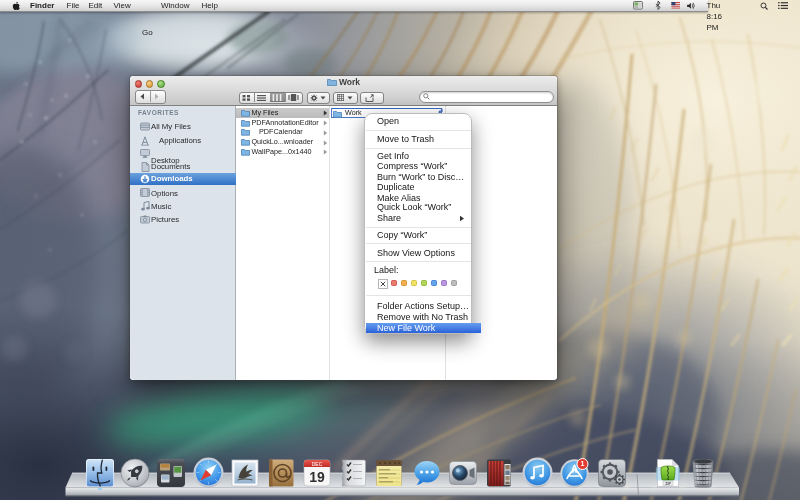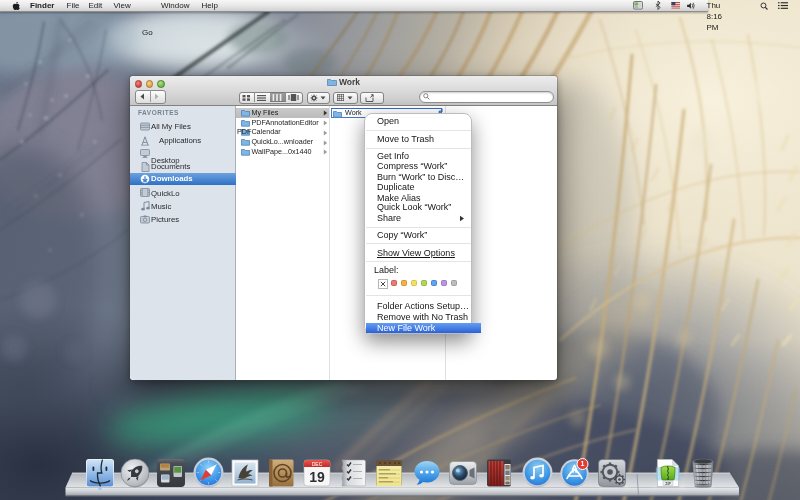--- a/index.html
+++ b/index.html
@@ -327,21 +327,21 @@
     <div class="srow" style="top:40.8px;margin-top:7px;">
         <span class="lab">Desktop</span>
       </div>
     <div class="srow" style="top:53.9px;">
         <span class="lab">Documents</span>
       </div>
     <div class="srow" style="top:67px;height:11.5px;line-height:11.5px;background:linear-gradient(#6ba1de,#3071c5);color:#fff;font-weight:bold;">
         <span class="lab">Downloads</span>
       </div>
     <div class="srow" style="top:80.5px;">
-        <span class="lab">QuickLo</span>
+        <span class="lab">Options</span>
       </div>
     <div class="srow" style="top:93.9px;">
         <span class="lab">Music</span>
       </div>
     <div class="srow" style="top:107.2px;">
         <span class="lab">Pictures</span>
       </div>
     <svg style="position:absolute;left:10px;top:15.8px" width="10" height="9" viewBox="0 0 10 9">
         <g stroke="#7d8b9b" fill="#c3ccd6" stroke-width="0.8">
           <rect x="0.5" y="1" width="9" height="7" rx="1"></rect>
@@ -396,21 +396,21 @@
     <svg style="position:absolute;left:4.5px;top:12.7px" width="9" height="8" viewBox="0 0 9 8">
         <path d="M0.5,1.5 h3 l1,1 h4 v4.7 h-8 z" fill="#7db6e4" stroke="#4f83b8" stroke-width="0.8"></path>
       </svg>
     <div class="crow" style="left:15.5px;top:11.6px;">PDFAnnotationEditor</div>
     <svg style="position:absolute;left:86.5px;top:14.1px" width="5" height="6" viewBox="0 0 5 6">
         <path d="M0.8,0.5 L4.2,3 L0.8,5.5Z" fill="#9a9a9a"></path>
       </svg>
     <svg style="position:absolute;left:4.5px;top:22.4px" width="9" height="8" viewBox="0 0 9 8">
         <path d="M0.5,1.5 h3 l1,1 h4 v4.7 h-8 z" fill="#7db6e4" stroke="#4f83b8" stroke-width="0.8"></path>
       </svg>
-    <div class="crow" style="left:1px;top:21.3px;">PDFCalendar</div>
+    <div class="crow" style="left:23px;top:21.3px;">PDFCalendar</div>
     <svg style="position:absolute;left:86.5px;top:23.8px" width="5" height="6" viewBox="0 0 5 6">
         <path d="M0.8,0.5 L4.2,3 L0.8,5.5Z" fill="#9a9a9a"></path>
       </svg>
     <svg style="position:absolute;left:4.5px;top:32.1px" width="9" height="8" viewBox="0 0 9 8">
         <path d="M0.5,1.5 h3 l1,1 h4 v4.7 h-8 z" fill="#7db6e4" stroke="#4f83b8" stroke-width="0.8"></path>
       </svg>
     <div class="crow" style="left:15.5px;top:31px;">QuickLo...wnloader</div>
     <svg style="position:absolute;left:86.5px;top:33.5px" width="5" height="6" viewBox="0 0 5 6">
         <path d="M0.8,0.5 L4.2,3 L0.8,5.5Z" fill="#9a9a9a"></path>
       </svg>
@@ -442,21 +442,21 @@
   <div class="mrow" style="top:67.9px;">Duplicate</div>
   <div class="mrow" style="top:78.5px;">Make Alias</div>
   <div class="mrow" style="top:88.1px;">Quick Look “Work”</div>
   <div class="mrow" style="top:99.1px;">Share</div>
   <svg style="position:absolute;left:94px;top:101px" width="6" height="7" viewBox="0 0 6 7">
       <path d="M1,0.8 L5,3.5 L1,6.2Z" fill="#333"></path>
     </svg>
   <div class="msep" style="top:113.4px;"></div>
   <div class="mrow" style="top:115.5px;">Copy “Work”</div>
   <div class="msep" style="top:129px;"></div>
-  <div class="mrow" style="top:133.9px;text-decoration:underline;">Show View Options</div>
+  <div class="mrow" style="top:133.9px;">Show View Options</div>
   <div class="msep" style="top:146.5px;"></div>
   <div class="mrow" style="top:151.1px;padding-left:8px;">Label:</div>
   <div style="position:absolute;left:13px;top:164.5px;width:8px;height:8px;border:1px solid #b5b5b5;background:#fff;"></div>
   <svg style="position:absolute;left:15px;top:166.5px" width="6" height="6" viewBox="0 0 6 6">
       <path d="M0.8,0.8 L5.2,5.2 M5.2,0.8 L0.8,5.2" stroke="#444" stroke-width="1"></path>
     </svg>
   <div style="position:absolute;left:26px;top:166px;width:6px;height:6px;border-radius:1.5px;background:#ec7a70;border:0.5px solid #cf5c52;box-sizing:border-box;"></div>
   <div style="position:absolute;left:36px;top:166px;width:6px;height:6px;border-radius:1.5px;background:#f2b04f;border:0.5px solid #d89434;box-sizing:border-box;"></div>
   <div style="position:absolute;left:46px;top:166px;width:6px;height:6px;border-radius:1.5px;background:#f2e263;border:0.5px solid #d4c348;box-sizing:border-box;"></div>
   <div style="position:absolute;left:56px;top:166px;width:6px;height:6px;border-radius:1.5px;background:#b3d55c;border:0.5px solid #93bb3e;box-sizing:border-box;"></div>

